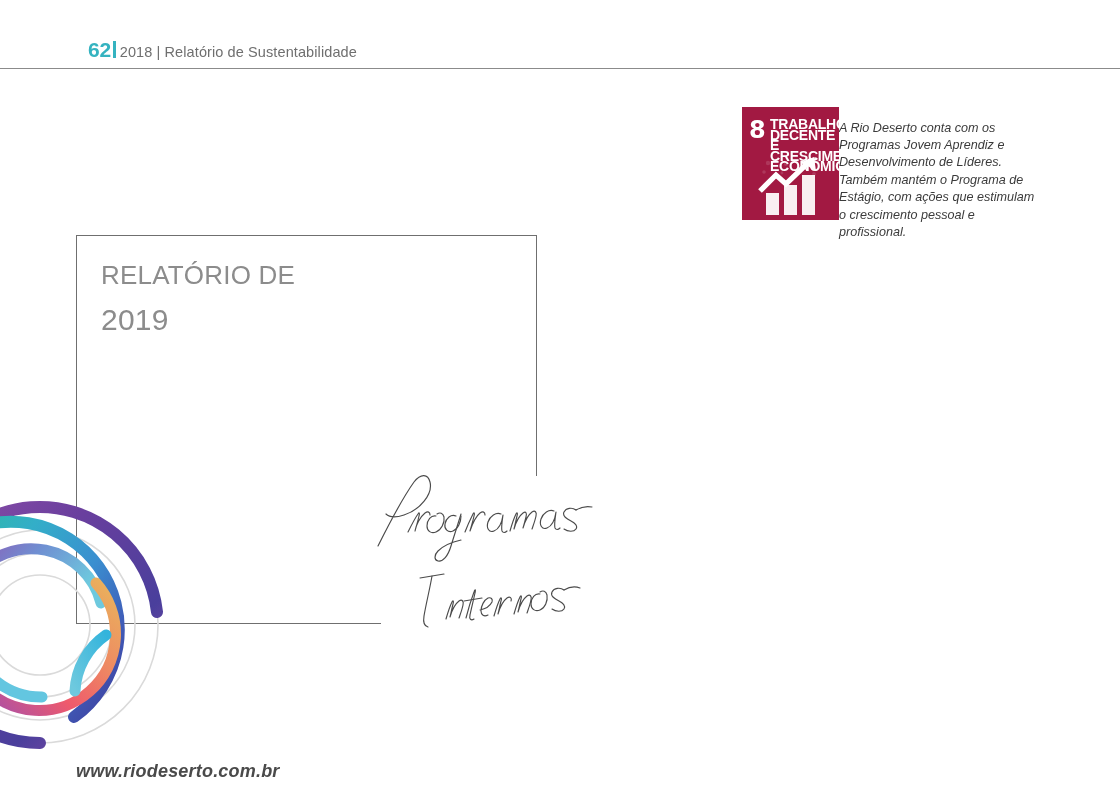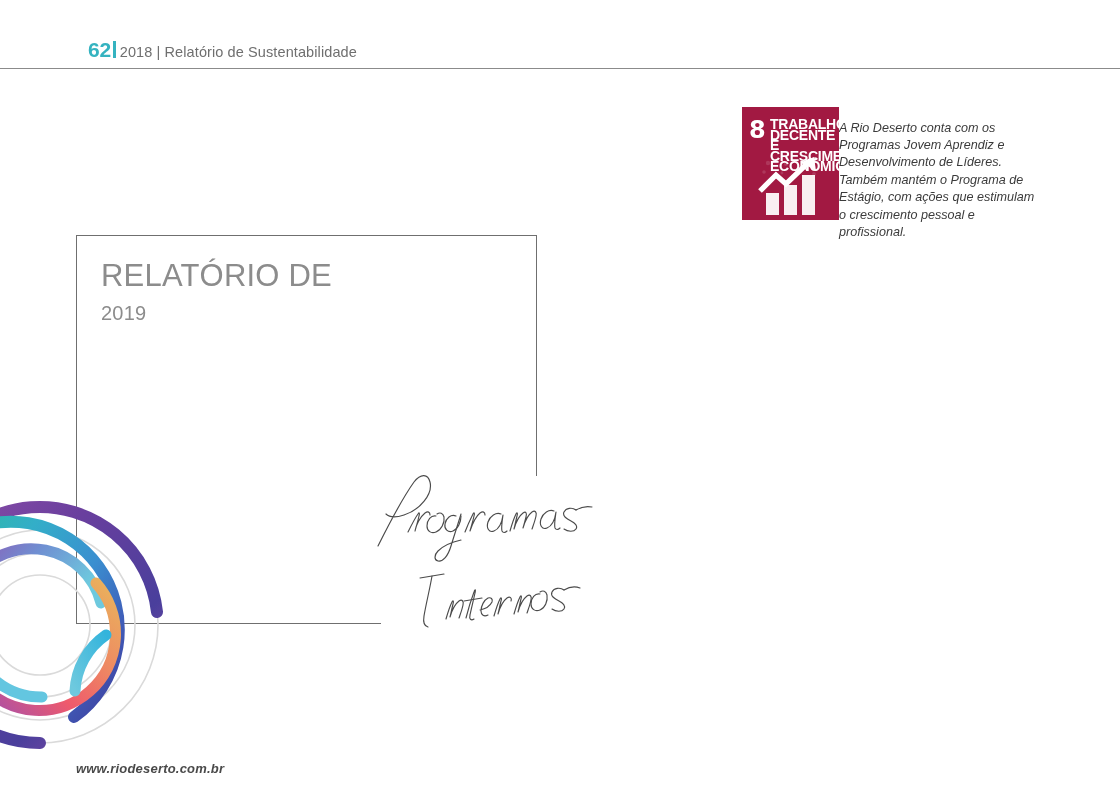--- a/index.html
+++ b/index.html
@@ -133,29 +133,29 @@
     position: absolute;
     left: 101px;
     top: 259px;
     color: #8c8c8c;
     font-family: "Liberation Sans", sans-serif;
     font-weight: 400;
     letter-spacing: 0.2px;
   }
   .report-title .line1,
   .report-title .line2 {
-    font-size: 31px;
+    font-size: 26px;
     line-height: 33px;
     display: block;
   }
   .report-title .line3 {
-    font-size: 20px;
+    font-size: 30px;
     line-height: 38px;
     display: block;
-    margin-top: 2px;
+    margin-top: 9px;
   }
 
   
   .script-heading {
     position: absolute;
     left: 368px;
     top: 470px;
     width: 300px;
     height: 170px;
     pointer-events: none;
@@ -168,21 +168,21 @@
     top: 495px;
     width: 340px;
     height: 270px;
   }
 
   
   .footer-url {
     position: absolute;
     left: 76px;
     top: 761px;
-    font-size: 13px;
+    font-size: 18px;
     font-weight: bold;
     font-style: italic;
     color: #4a4a4a;
     letter-spacing: 0.2px;
   }
 </style>
 </head>
 <body>
 
 <div class="page-header">

